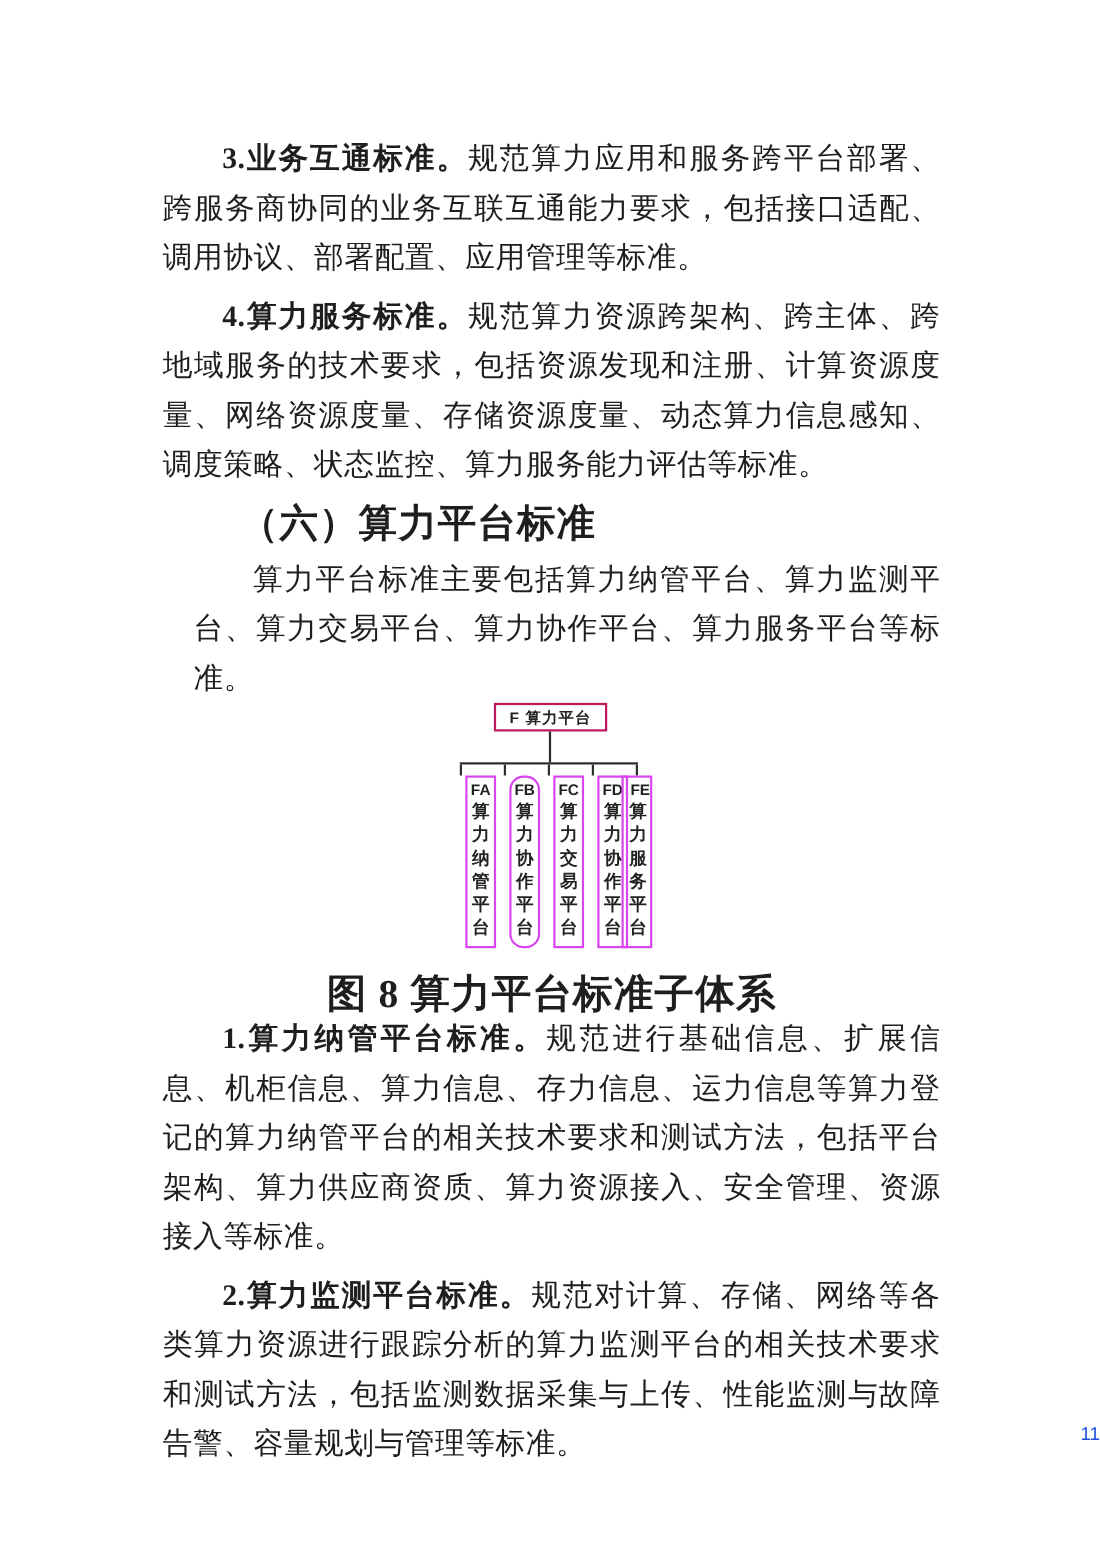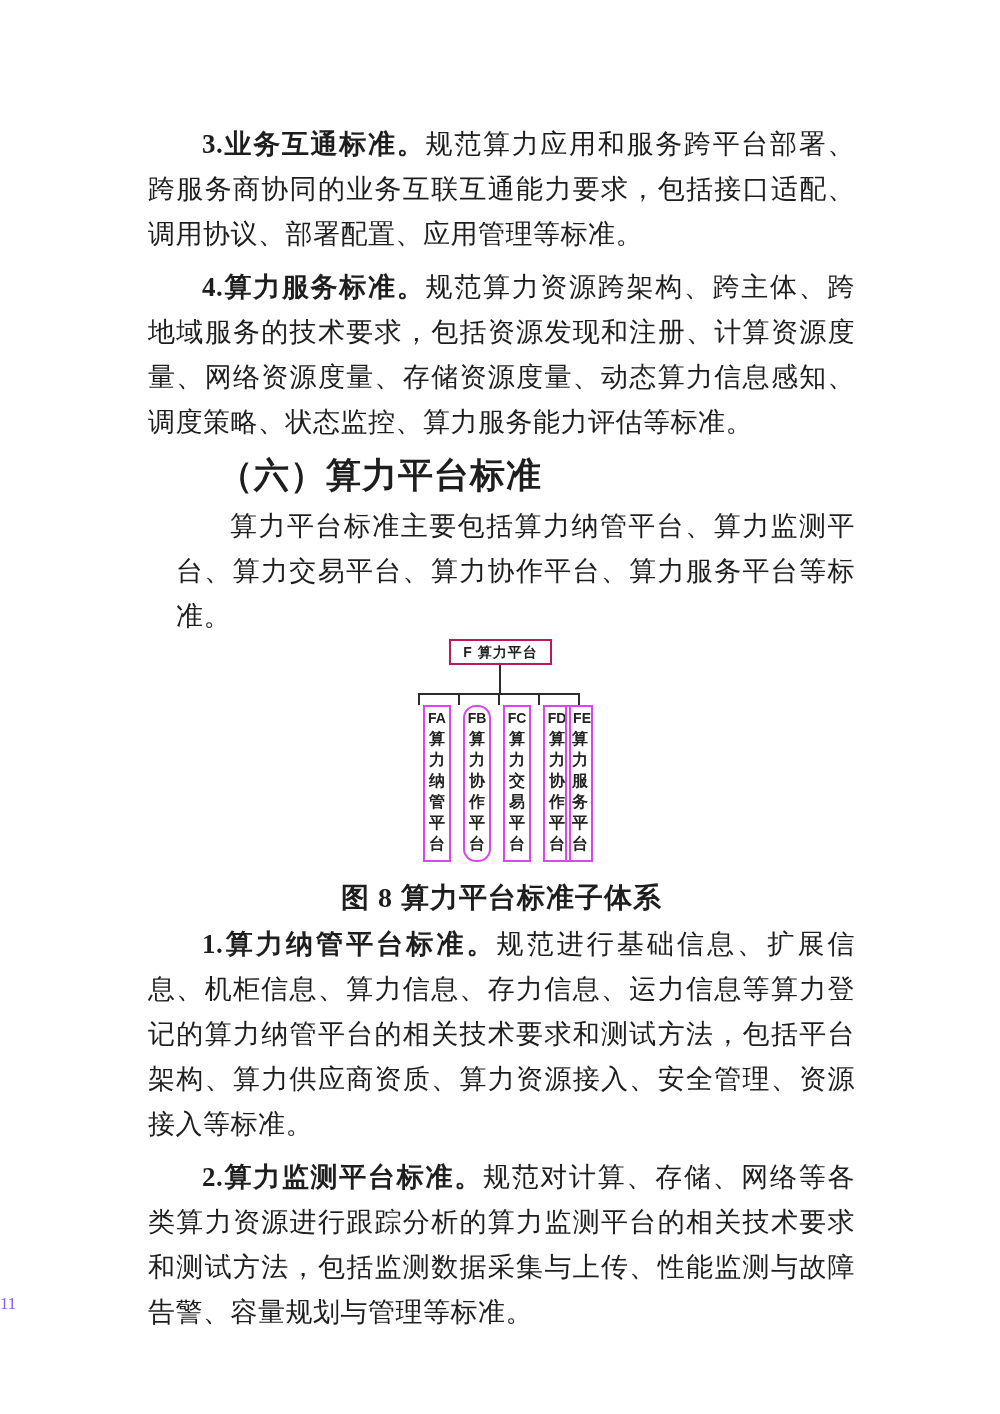--- a/index.html
+++ b/index.html
@@ -95,33 +95,33 @@
     margin:0 auto;
     font-size:16px;
     line-height:21px;
     word-break:break-all;
   }
   .figure-caption {
     position:absolute;
     left:0; right:0;
     top:240px;
     text-align:center;
-    font-size:28px;
+    font-size:36px;
     font-weight:bold;
     letter-spacing:1px;
     font-family:"Liberation Serif", serif;
   }
   .page-number {
     position:absolute;
     left:0; right:0;
     top:1294px;
-    text-align:left;
+    text-align:right;
     font-size:17px;
-    color:#8b5cf6;
-    font-family:Liberation Serif, serif;
+    color:#1d4ed8;
+    font-family:Liberation Sans, sans-serif;
   }
 </style>
 </head>
 <body>
 
 <div class="page">
   <div class="content">
 
     <p class="para"><span class="lead">3.业务互通标准。</span><span>规范算力应用和服务跨平台部署、跨服务商协同的业务互联互通能力要求，包括接口适配、调用协议、部署配置、应用管理等标准。</span></p>
 

